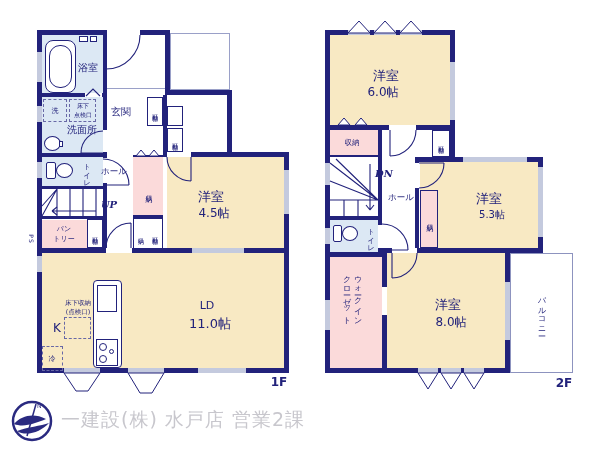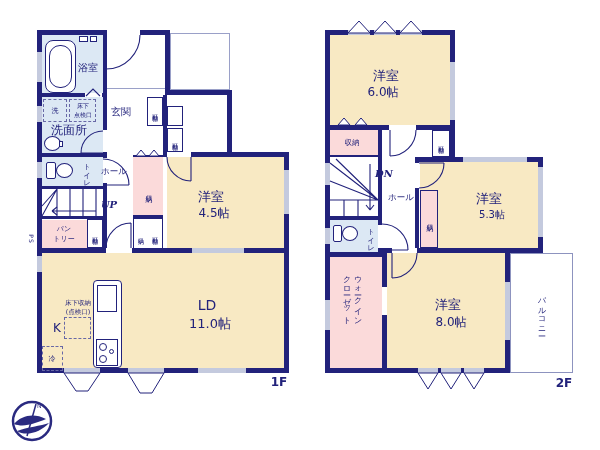--- a/index.html
+++ b/index.html
@@ -185,37 +185,37 @@
       <path d="M14,424 C22,415 34,413 46,419 C36,423 24,428 14,424 Z" fill="#2a2a80"></path>
       <path d="M17,431 C27,427 41,426 49,423 C41,432 26,437 17,431 Z" fill="#2a2a80"></path>
       <text x="37" y="408" font-size="6" fill="#2a2a80">N</text>
     </g>
   </svg>
 
   <div class="lbl" style="left:88px;top:68px;font-size:10px">浴室</div>
   <div class="lbl" style="left:55px;top:111px;font-size:7px">洗</div>
   <div class="lbl" style="left:83px;top:106px;font-size:6px">床下</div>
   <div class="lbl" style="left:83px;top:115px;font-size:6px">点検口</div>
-  <div class="lbl" style="left:69px;top:130px;font-size:12px">洗面所</div>
+  <div class="lbl" style="left:82px;top:130px;font-size:10px">洗面所</div>
   <div class="lbl vt" style="left:86px;top:171px;font-size:7px">トイレ</div>
   <div class="lbl" style="left:121px;top:112px;font-size:10px">玄関</div>
   <div class="lbl" style="left:114px;top:171px;font-size:8.5px">ホール</div>
   <div class="lbl it" style="left:109px;top:205px;font-size:10px">UP</div>
   <div class="lbl vt" style="left:31px;top:239px;font-size:6px">PS</div>
   <div class="lbl" style="left:64px;top:229px;font-size:7px">パン</div>
   <div class="lbl" style="left:64px;top:239px;font-size:7px">トリー</div>
   <div class="lbl vt" style="left:95px;top:234px;font-size:6px">可動棚</div>
   <div class="lbl vt" style="left:148px;top:190px;font-size:7px">収納</div>
   <div class="lbl vt" style="left:141px;top:234px;font-size:6px">収納</div>
   <div class="lbl vt" style="left:155px;top:234px;font-size:6px">可動棚</div>
   <div class="lbl vt" style="left:155px;top:111px;font-size:6px">可動棚</div>
   <div class="lbl vt" style="left:175px;top:140px;font-size:6px">可動棚</div>
   <div class="lbl" style="left:211px;top:196px;font-size:13px">洋室</div>
   <div class="lbl" style="left:214px;top:213px;font-size:12px">4.5帖</div>
-  <div class="lbl" style="left:207px;top:305px;font-size:14px">LD</div>
+  <div class="lbl" style="left:207px;top:305px;font-size:11px">LD</div>
   <div class="lbl" style="left:210px;top:323px;font-size:13px">11.0帖</div>
   <div class="lbl" style="left:57px;top:328px;font-size:12px">K</div>
   <div class="lbl" style="left:52px;top:359px;font-size:7px">冷</div>
   <div class="lbl" style="left:78px;top:303px;font-size:6.5px">床下収納</div>
   <div class="lbl" style="left:78px;top:312px;font-size:6.5px">(点検口)</div>
   <div class="lbl ftag" style="left:279px;top:382px;font-size:12px">1F</div>
 
   <div class="lbl" style="left:386px;top:75px;font-size:13px">洋室</div>
   <div class="lbl" style="left:383px;top:92px;font-size:12px">6.0帖</div>
   <div class="lbl" style="left:352px;top:143px;font-size:7.5px">収納</div>
@@ -226,14 +226,15 @@
   <div class="lbl vt" style="left:429px;top:219px;font-size:7px">収納</div>
   <div class="lbl" style="left:489px;top:198px;font-size:13px">洋室</div>
   <div class="lbl" style="left:492px;top:215px;font-size:10px">5.3帖</div>
   <div class="lbl vt" style="left:357px;top:296px;font-size:8px">ウォークイン</div>
   <div class="lbl vt" style="left:346px;top:296px;font-size:8px">クローゼット</div>
   <div class="lbl" style="left:448px;top:304px;font-size:13px">洋室</div>
   <div class="lbl" style="left:451px;top:322px;font-size:12px">8.0帖</div>
   <div class="lbl vt" style="left:541px;top:312px;font-size:8px">バルコニー</div>
   <div class="lbl ftag" style="left:564px;top:383px;font-size:12px">2F</div>
 
+  <div id="footer-text">一建設(株) 水戸店 営業2課</div>
 
 </div>
 
 </body></html>

